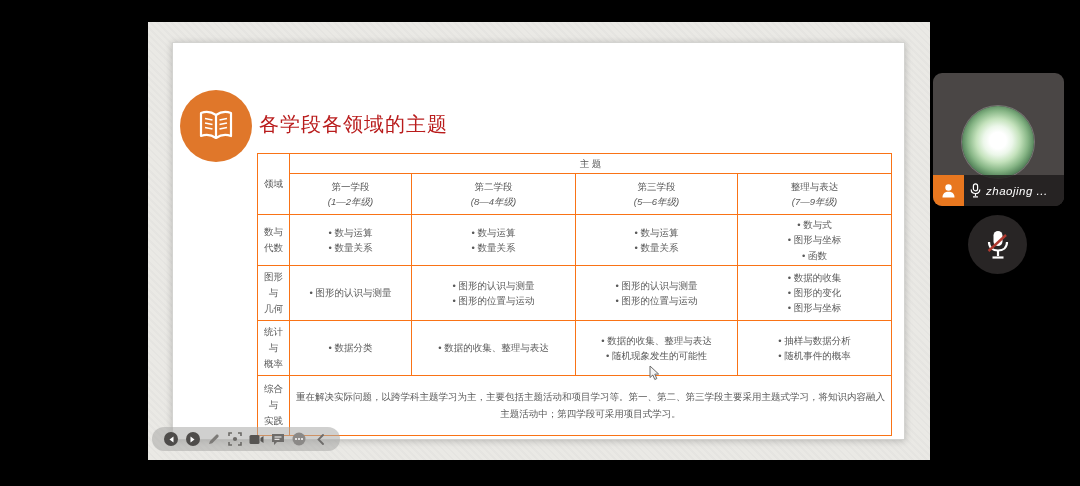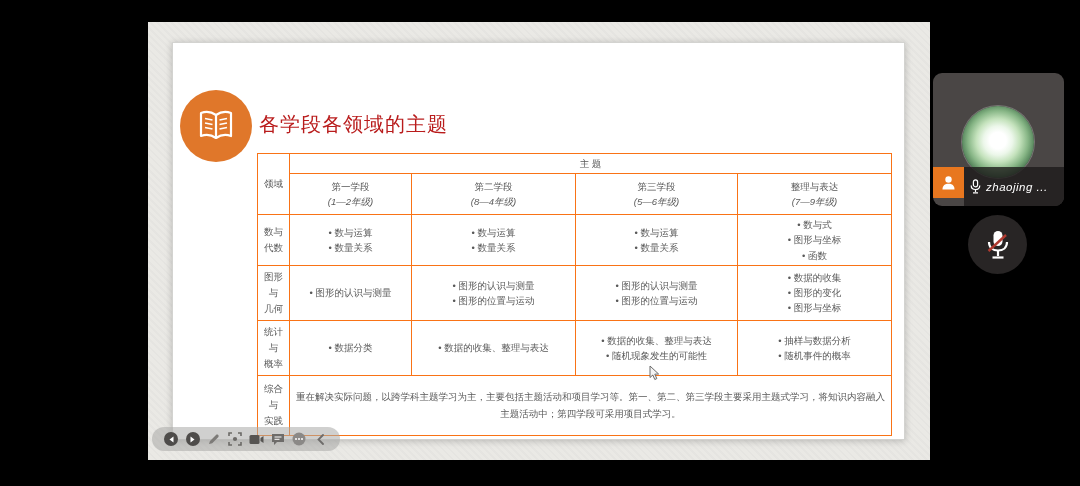--- a/index.html
+++ b/index.html
@@ -60,21 +60,21 @@
   
   .video-tile {
     position:absolute; left:933px; top:73px; width:131px; height:133px; border-radius:9px;
     background:#4a4645; overflow:hidden;
   }
   .orb {
     position:absolute; left:29px; top:33px; width:72px; height:72px; border-radius:50%;
     background:radial-gradient(circle at 50% 48%, #ffffff 0 16%, #ecf7ea 28%, #c4e2bc 42%, #86b585 58%, #4e7d55 72%, #32533c 86%, #27402f 100%);
     box-shadow:0 0 0 1px rgba(255,255,255,0.25);
   }
-  .name-bar { position:absolute; left:0; bottom:0; width:131px; height:39px; display:flex; }
+  .name-bar { position:absolute; left:0; bottom:0; width:131px; height:31px; display:flex; }
   .avatar-sq { width:31px; height:31px; background:#e8771f; display:flex; align-items:center; justify-content:center; flex:none; }
   .name-rest { flex:1; background:rgba(28,26,26,0.78); display:flex; align-items:center; gap:5px; padding-left:6px; }
   .participant-name { color:#fff; font-size:11.5px; font-style:italic; letter-spacing:0.5px; }
 
   
   .mute-btn {
     position:absolute; left:968px; top:215px; width:59px; height:59px; border-radius:50%;
     background:#282525; display:flex; align-items:center; justify-content:center; cursor:pointer;
   }
 </style>

